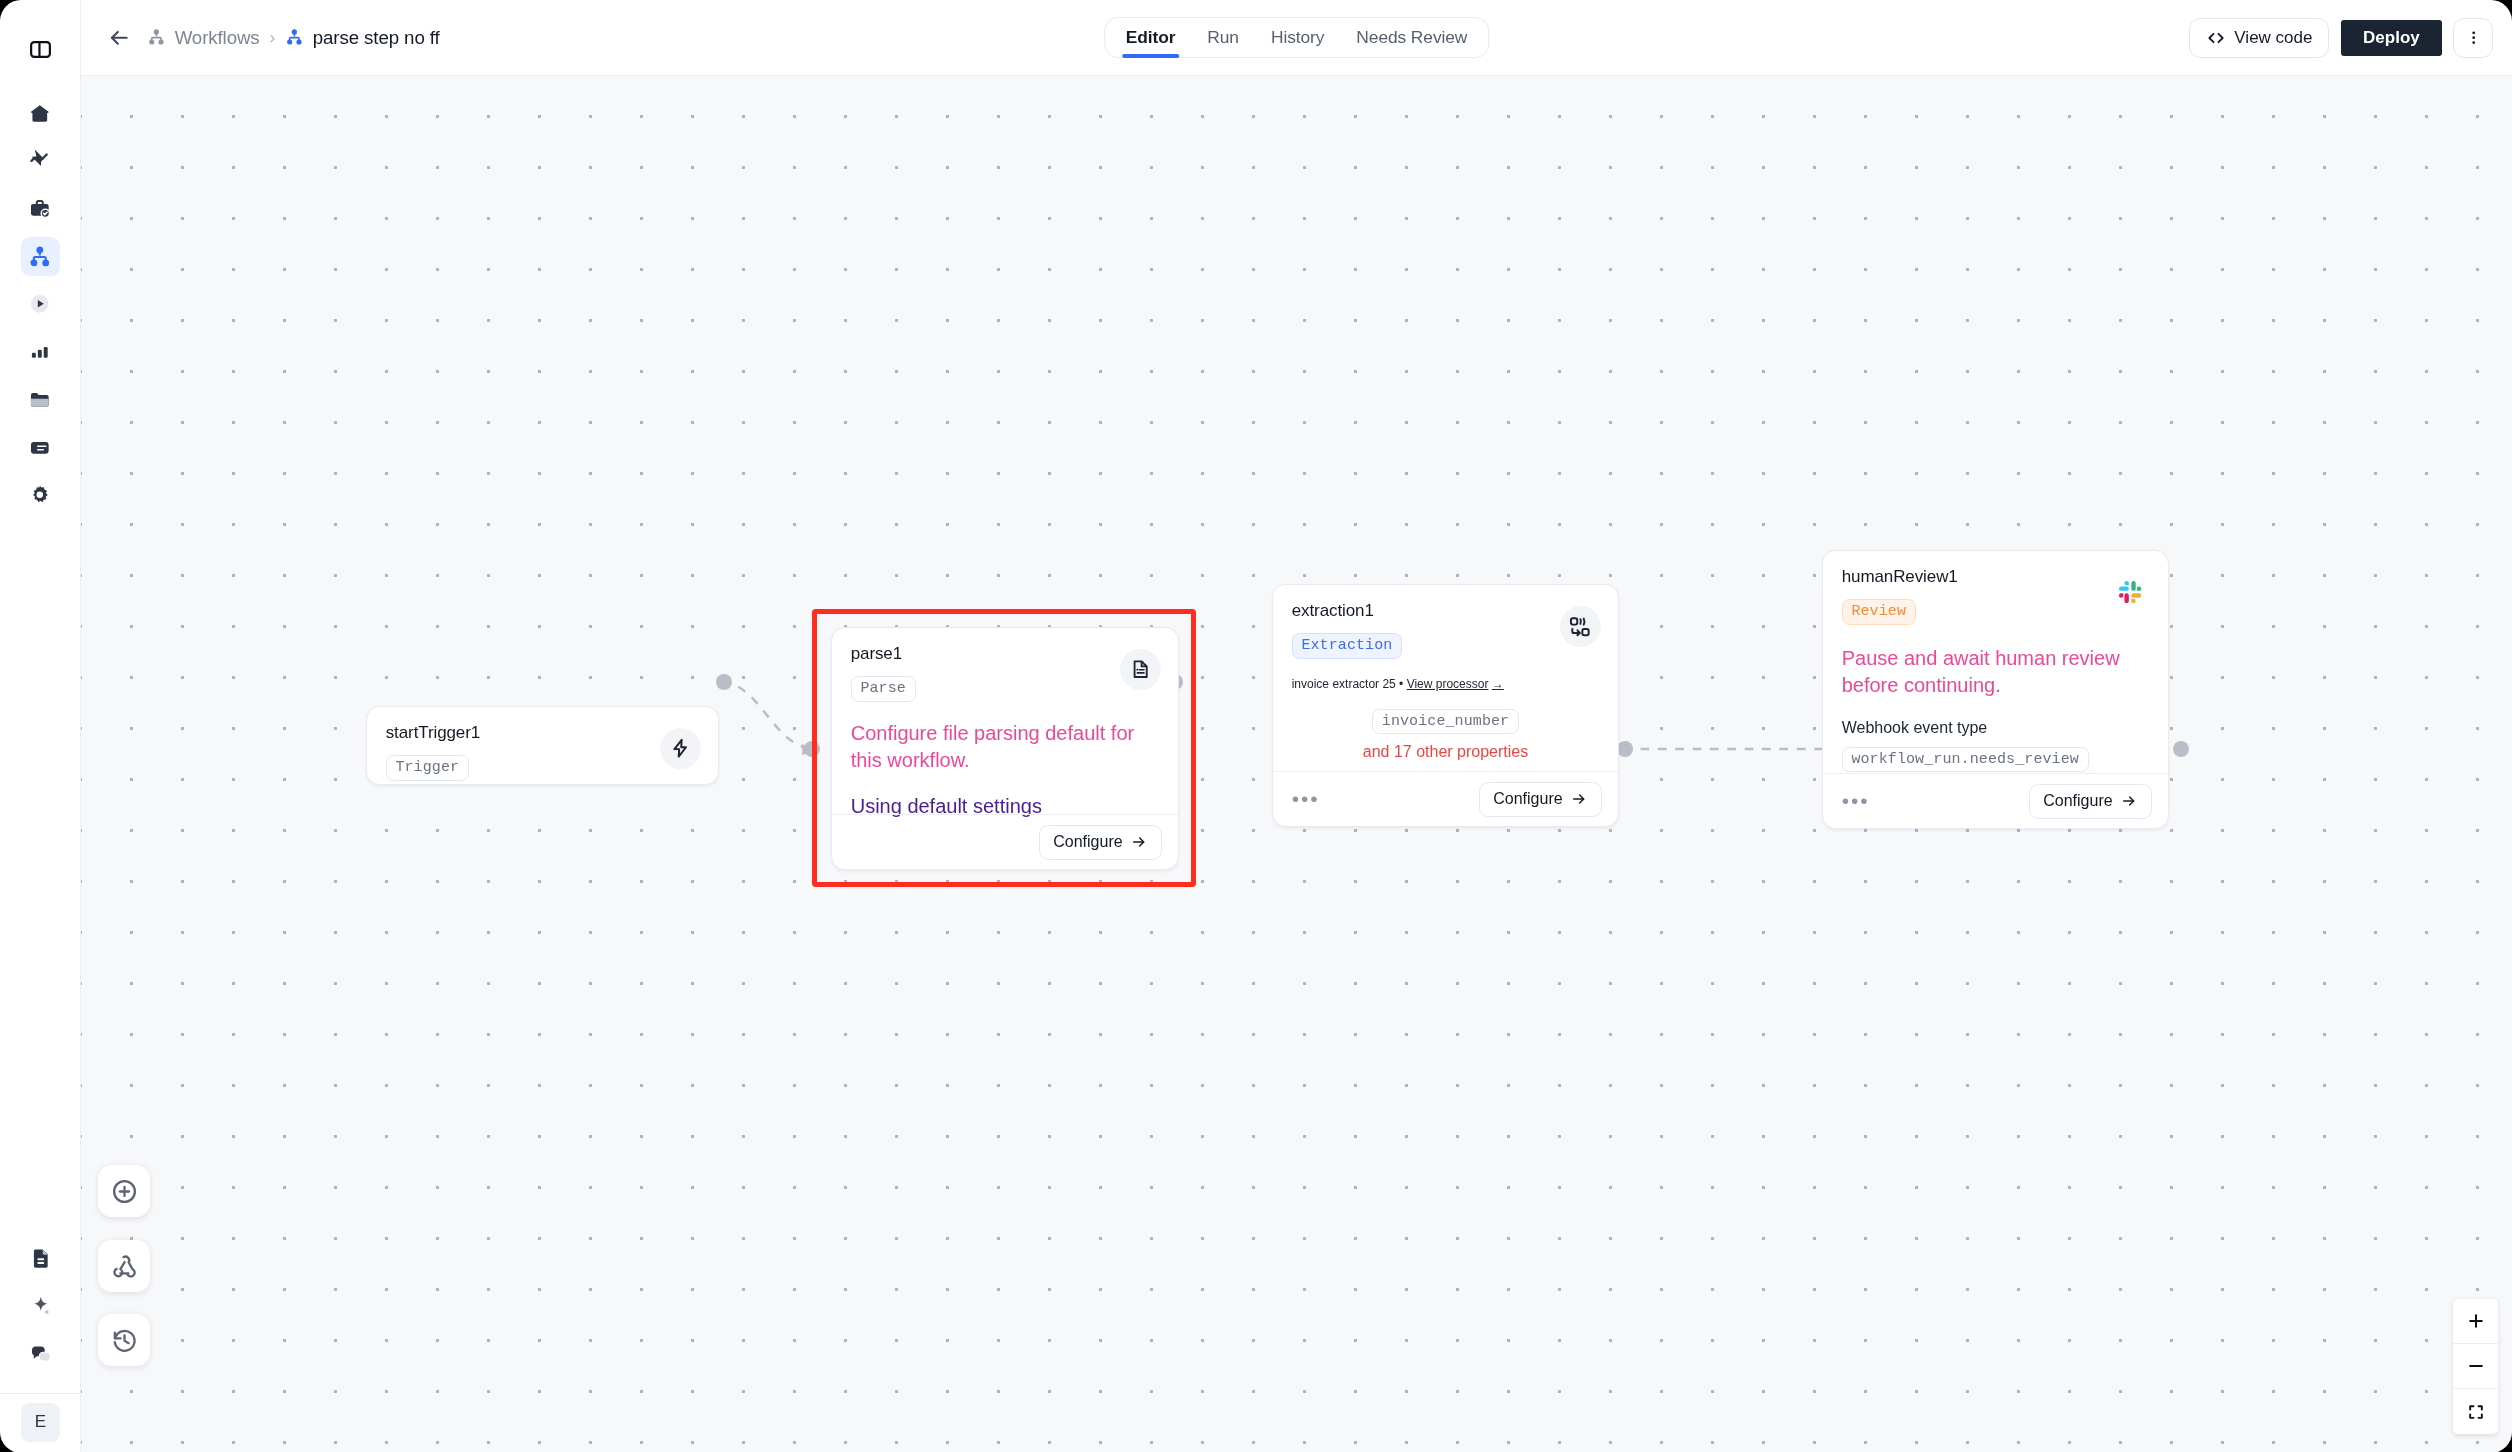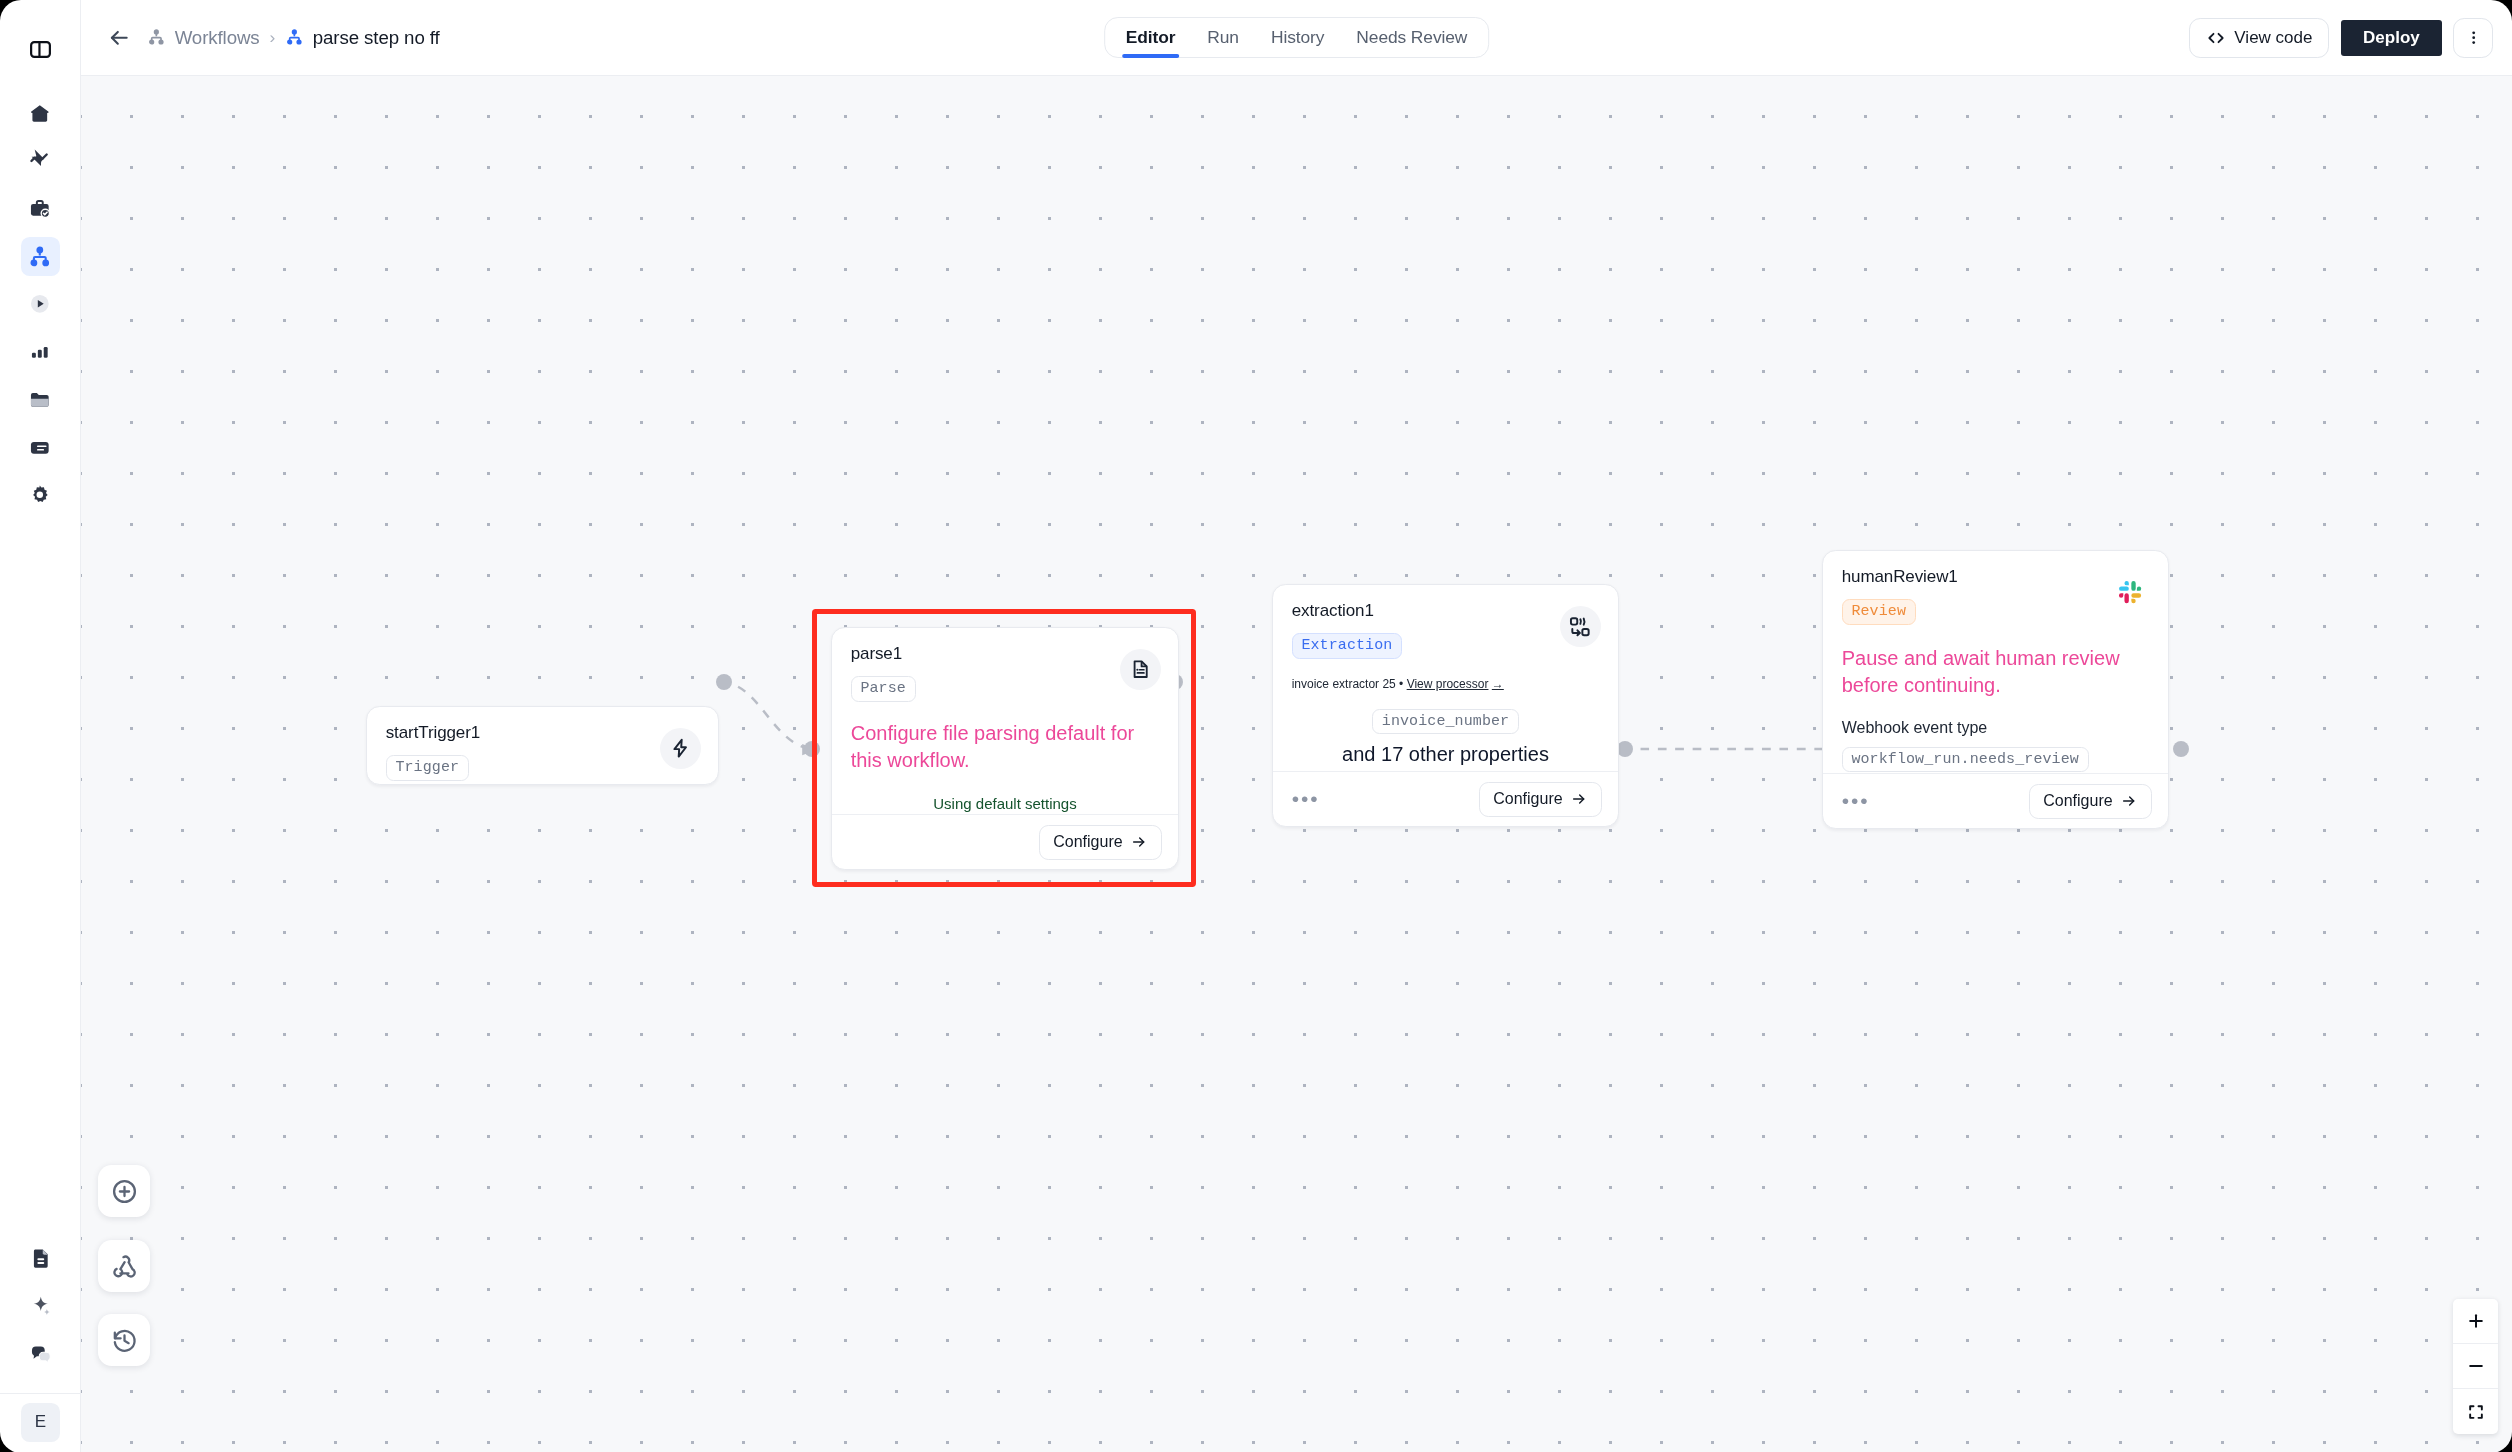--- a/index.html
+++ b/index.html
@@ -152,21 +152,21 @@
   .chip.ext { color:#3a6df0; background:#eef3ff; border-color:#d4e0ff; }
   .chip.rev { color:#ef8b3a; background:#fff3e9; border-color:#ffdcbe; }
   .node-icon {
     position:absolute; right: 17.4px; top: 21px;
     width: 41px; height: 41px; border-radius: 50%;
     background: #f3f4f7;
     display:flex; align-items:center; justify-content:center;
   }
   .node-icon.plain { background: transparent; }
   .node-desc { font-size: 20px; color:#ec4899; line-height: 1.35; }
-  .node-sub { font-size: 15px; color:#14532d;text-align:center; }
+  .node-sub { font-size: 20px; color:#4c1d95; }
   .node-foot {
     border-top: 1.2px solid #edeff3;
     height: 55px; display:flex; align-items:center;
     justify-content: space-between; padding: 0 16px 0 18.7px;
   }
   .node-foot.noleft { justify-content: flex-end; }
   .dots { color:#8d95a4; font-size: 21px; line-height:0; letter-spacing:1.9px; cursor:pointer; }
   .cfg {
     display:flex; align-items:center; gap: 8.7px;
     height: 35px; padding: 0 13.7px;
@@ -465,21 +465,21 @@
           </svg>
         </div>
         <div style="margin-top:18.7px; font-size:12px; color:#202835;">
           <span>invoice extractor 25</span>
           <span style="color:#6d7embed;">•</span>
           <span class="link-proc">View processor</span>
           <span style="text-decoration:underline;">→</span>
         </div>
         <div style="margin-top:17.4px; display:flex; align-items:center; gap:8.7px; flex-wrap:nowrap;flex-direction:column;">
           <span class="chip">invoice_number</span>
-          <span style="font-size:20px; color:#0f172a; white-space:nowrap;">and 17 other properties</span>
+          <span style="font-size:16px; color:#ef4444; white-space:nowrap;">and 17 other properties</span>
         </div>
       </div>
       <div class="node-foot" style="position:absolute; bottom:0; left:0; right:0;">
         <div class="dots">•••</div>
         <div class="cfg">
           <span>Configure</span>
           <svg width="16" height="16" viewBox="0 0 24 24" fill="none" stroke="#131a26" stroke-width="2.1" stroke-linecap="round" stroke-linejoin="round">
             <line x1="4" y1="12" x2="19" y2="12"></line>
               <polyline points="13,6 19,12 13,18"></polyline>
           </svg>

